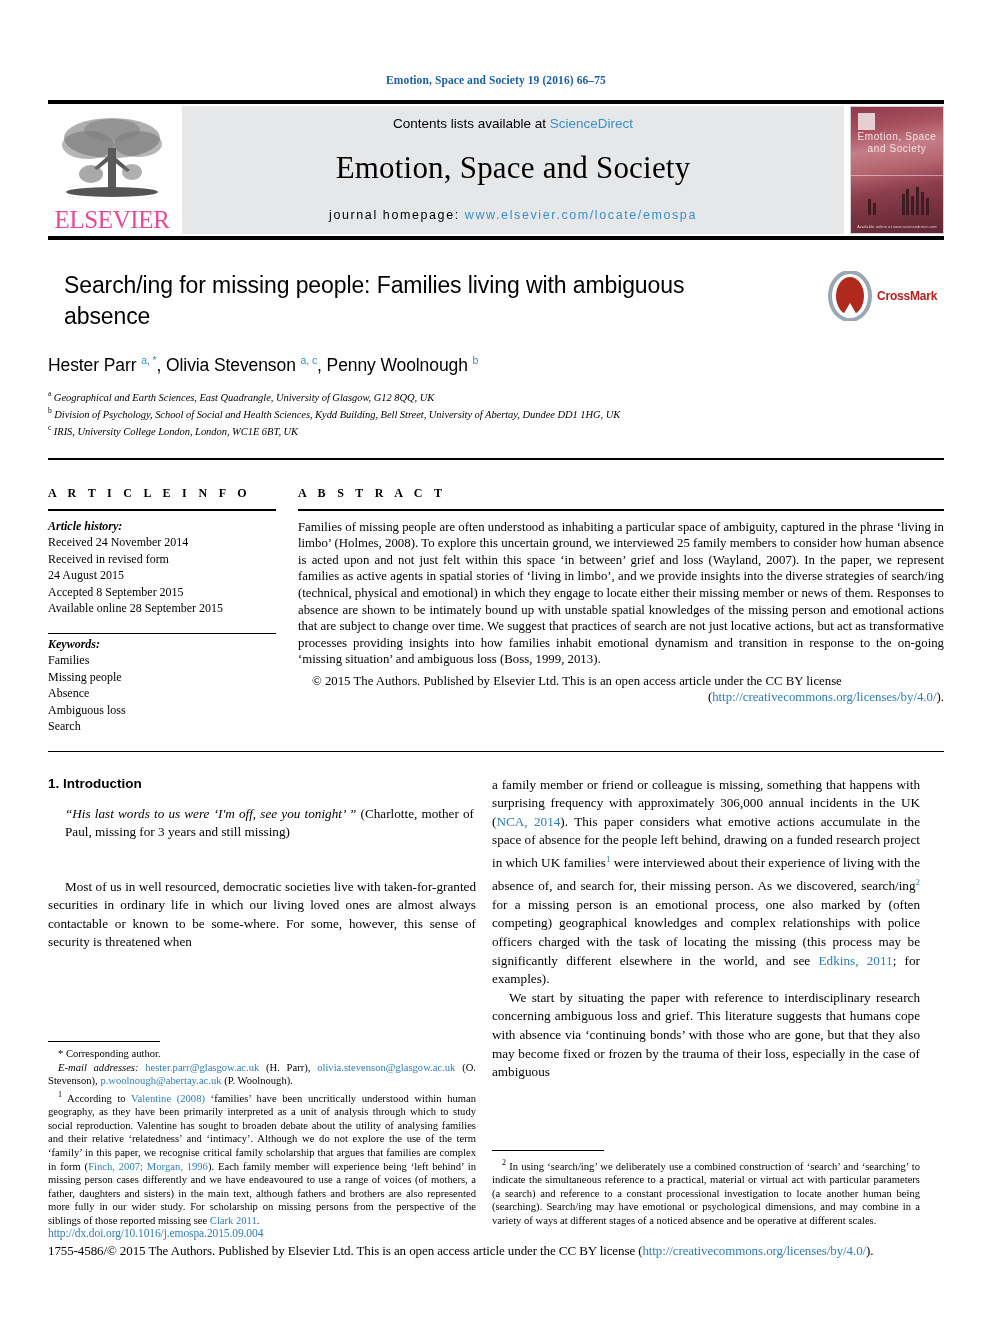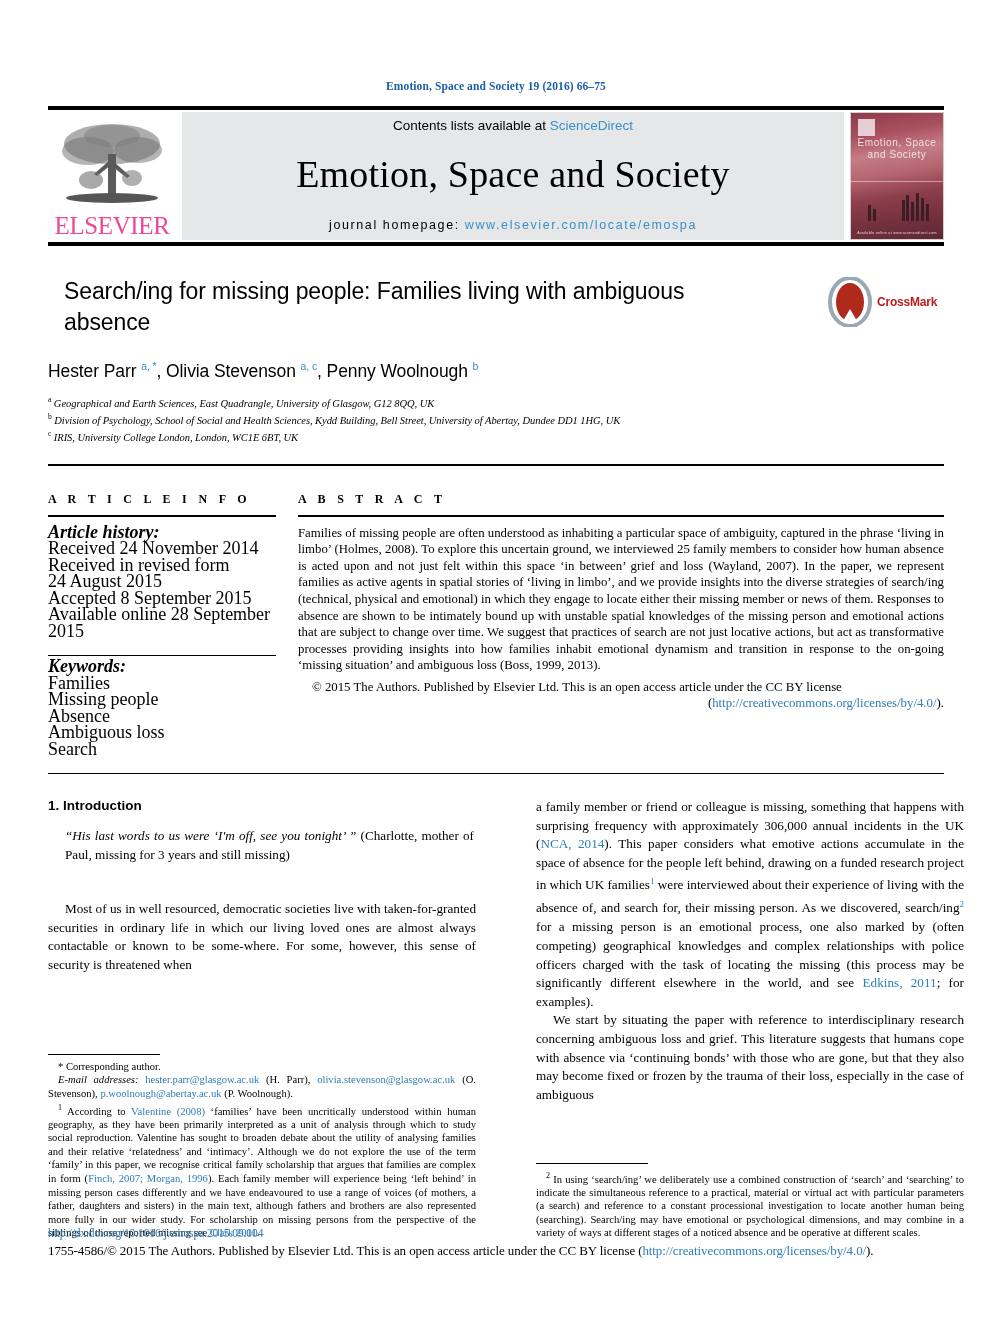--- a/index.html
+++ b/index.html
@@ -13,21 +13,21 @@
     font-family: "Liberation Serif", serif;
     color: #000;
     position: relative;
     overflow: hidden;
   }
   .page {
     width: 992px;
     height: 1323px;
     position: relative;
     box-sizing: border-box;
-    padding: 6px 48px;
+    padding: 0 48px;
   }
 
   
   .running-head {
     text-align: center;
     color: #1b5fa8;
     font-size: 11.5px;
     font-weight: bold;
     letter-spacing: 0.1px;
     padding-top: 74px;
@@ -73,21 +73,21 @@
   }
   .contents-line {
     font-family: "Liberation Sans", sans-serif;
     font-size: 13.5px;
     color: #000;
     margin-top: 6px;
   }
   .contents-line .sd { color: #3a8fc8; }
   .journal-name {
     font-family: "Liberation Serif", serif;
-    font-size: 38px;
+    font-size: 31px;
     margin: 19px 0 22px 0;
     letter-spacing: 0.2px;
     text-align: center;
   }
   .homepage-line {
     font-family: "Liberation Sans", sans-serif;
     font-size: 12.5px;
     letter-spacing: 1.6px;
     margin-bottom: 8px;
   }
@@ -186,21 +186,21 @@
   .col-info { width: 250px; flex: 0 0 250px; padding-right: 22px; box-sizing: border-box; }
   .col-abstract { flex: 1 1 auto; }
   .sec-head {
     font-family: "Liberation Serif", serif;
     font-weight: bold;
     font-size: 12px;
     letter-spacing: 4.3px;
     margin-bottom: 8px;
   }
   .info-body {
-    font-size: 18px;
+    font-size: 12px;
     line-height: 16.5px;
     padding-top: 7px;
   }
   .info-body .lead { font-style: italic; font-weight: bold; }
   .kw-block { padding-top: 8px; margin-top: 12px; }
   .abstract-body {
     font-size: 12.8px;
     line-height: 16.6px;
     text-align: justify;
     padding-top: 8px;
@@ -213,21 +213,21 @@
   }
   .abstract-license {
     text-align: right;
   }
   a, .link { color: #2e7db5; text-decoration: none; }
 
   
   .body-cols {
     display: flex;
     margin-top: 24px;
-    gap: 60px;
+    gap: 16px;
   }
   .bcol { width: 428px; flex: 0 0 428px; position: relative; }
   .body-sec-title {
     font-family: "Liberation Sans", sans-serif;
     font-weight: bold;
     font-size: 13.5px;
     margin: 0 0 14px 0;
   }
   .quote {
     font-size: 13.2px;
@@ -243,21 +243,21 @@
     line-height: 18.6px;
     text-align: justify;
     margin: 0;
     hyphens: auto;
   }
   p.body-p.indent { text-indent: 17px; }
   .gap-md { height: 18px; }
   sup.fn { color: #2e7db5; font-size: 9px; }
 
   
-  .footnotes { position: absolute; bottom: 10px; left: 0; right: 0; }
+  .footnotes { position: absolute; bottom: 0; left: 0; right: 0; }
   .fn-rule { width: 112px; height: 1px; background: #000; margin-bottom: 5px; }
   .fn-text {
     font-size: 10.6px;
     line-height: 13.6px;
     text-align: justify;
     hyphens: auto;
   }
   .fn-text .it { font-style: italic; }
   .fn-text sup { font-size: 8px; }
   .fn-p { margin: 0; text-indent: 10px; }

